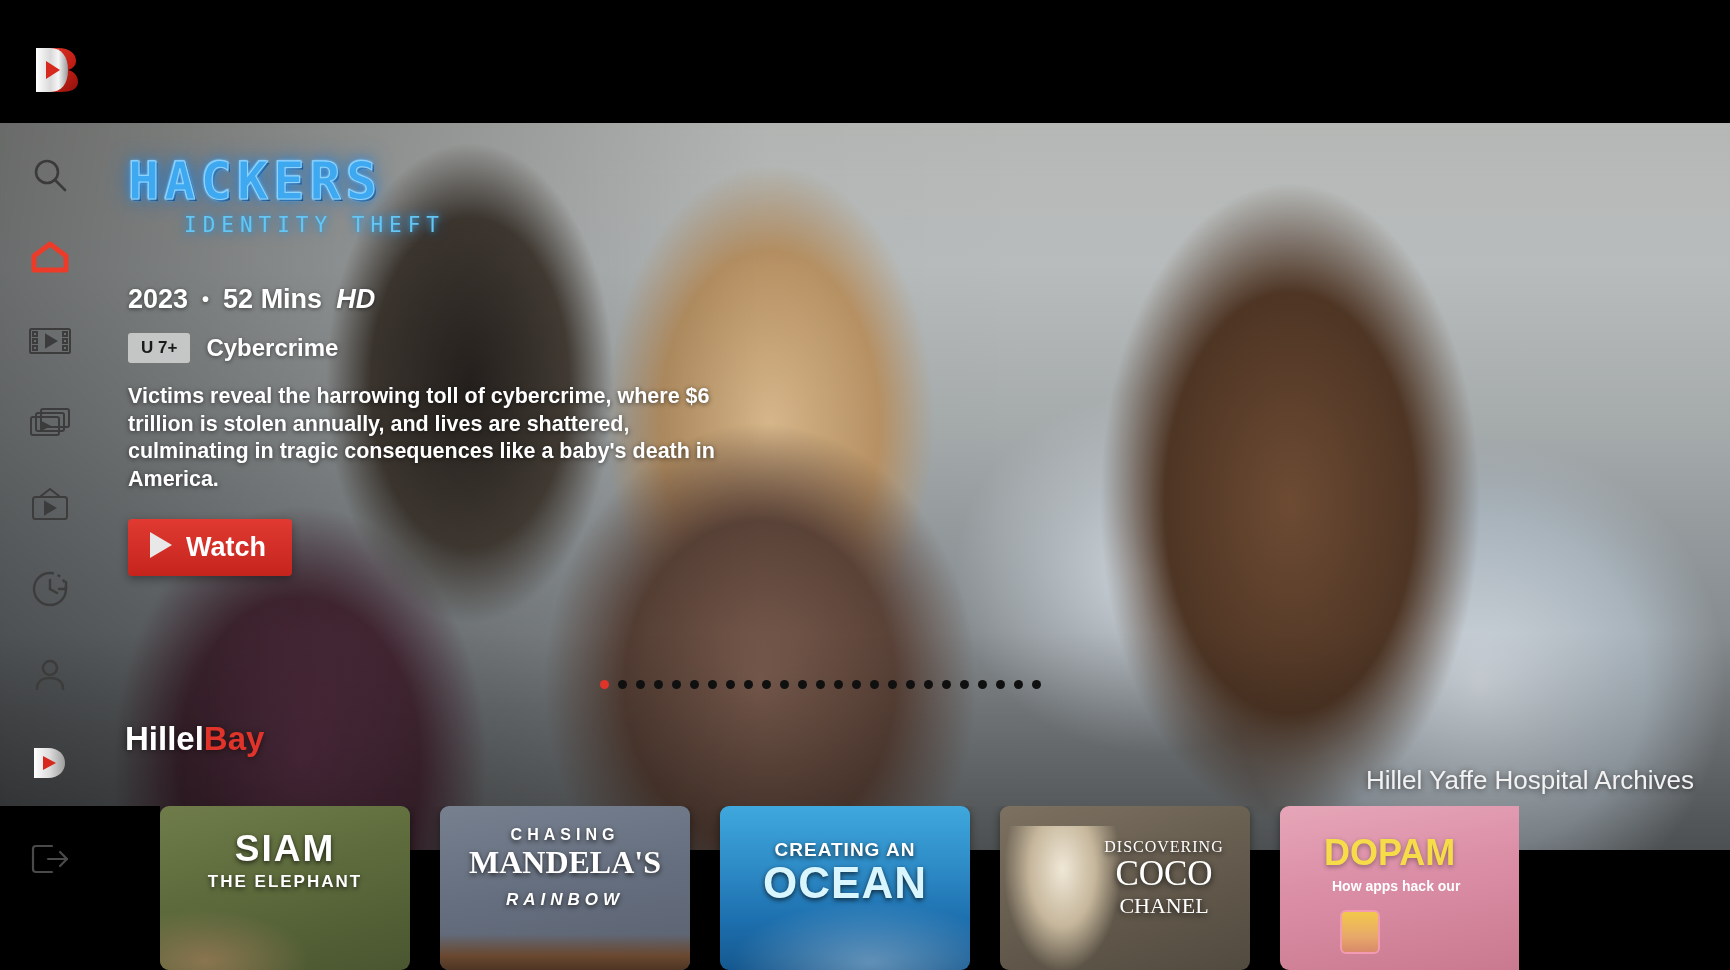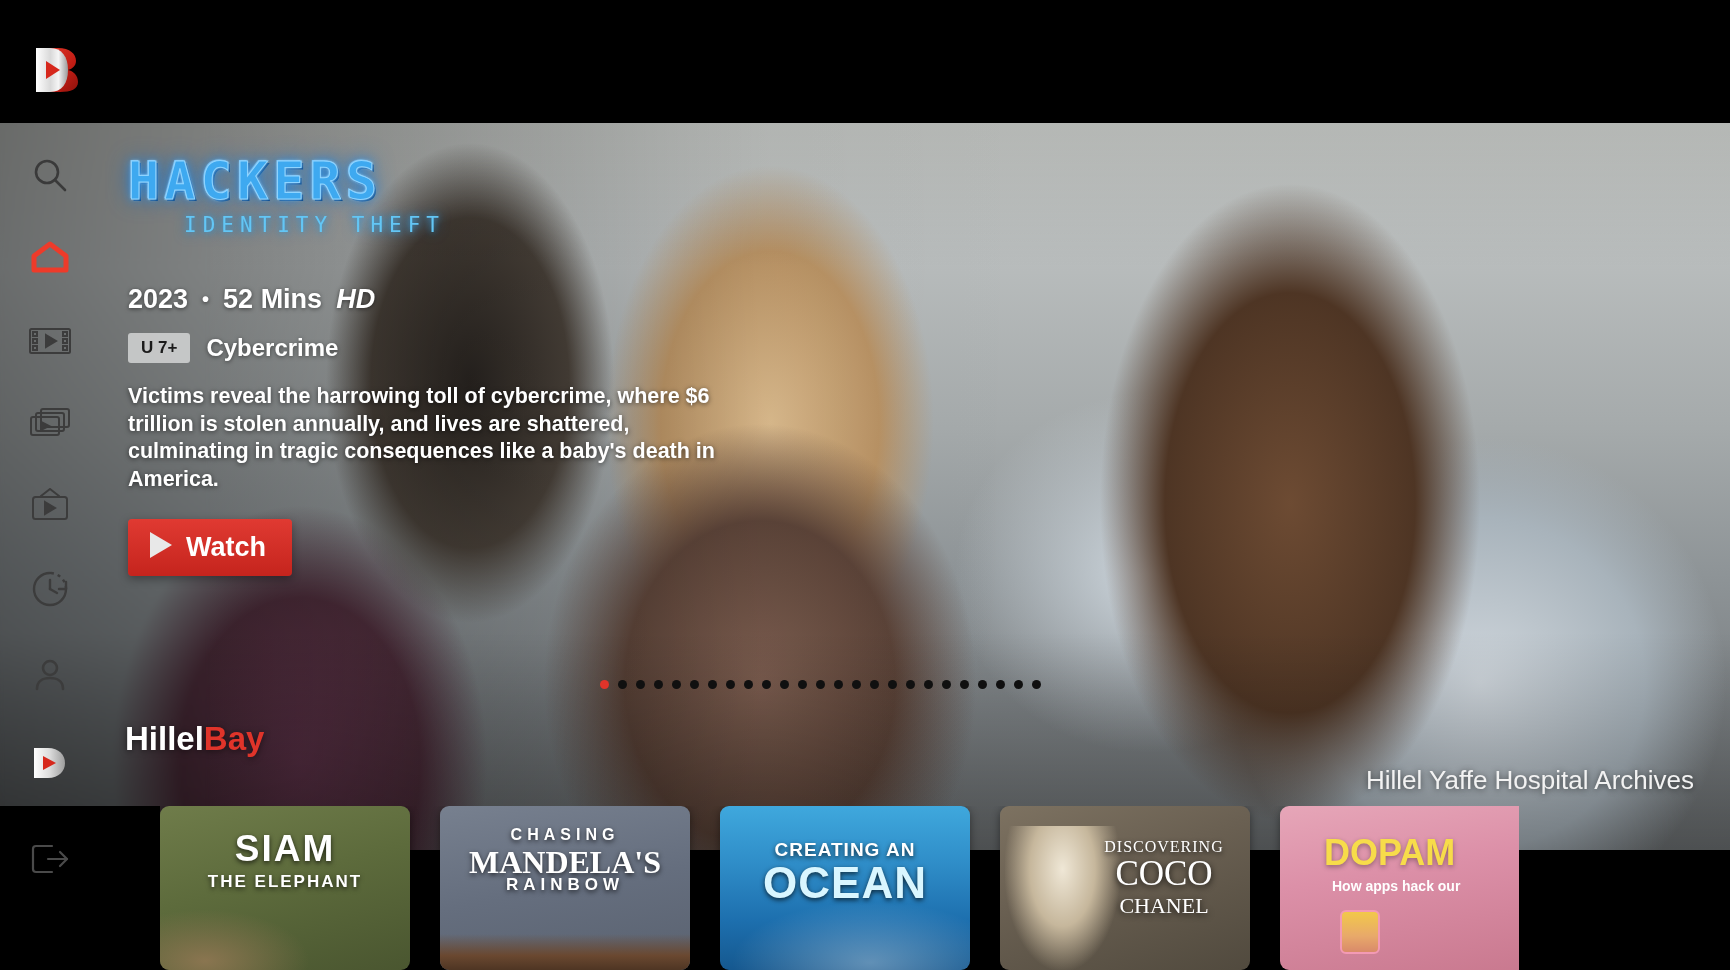--- a/index.html
+++ b/index.html
@@ -158,21 +158,21 @@
     background:radial-gradient(ellipse at 40% 70%, #8a7550 0%, rgba(90,76,50,0) 70%);}
   .siam-1 { top:22px; font-size:37px; font-weight:bold; letter-spacing:2px; }
   .siam-2 { top:66px; font-size:17px; font-weight:bold; letter-spacing:2px; }
 
   
   .art-mandela { background:linear-gradient(170deg,#77808f 0%, #656e7e 50%, #5a6270 100%); }
   .art-mandela::after{content:"";position:absolute;left:0;bottom:0;width:100%;height:22%;
     background:linear-gradient(180deg,rgba(90,60,40,0) 0%, #6a4830 60%, #4e3523 100%);}
   .man-1 { top:20px; font-size:16px; letter-spacing:5px; font-weight:600; }
   .man-2 { top:38px; font-size:32px; font-weight:bold; font-family:"Liberation Serif", serif; }
-  .man-3 { top:69px; font-size:17px; letter-spacing:5px; font-weight:600; }
+  .man-3 { top:84px; font-size:17px; letter-spacing:5px; font-weight:600;font-style:italic; }
 
   
   .art-coco { background:linear-gradient(160deg,#7d7261 0%, #6a6052 40%, #514a3e 100%); }
   .art-coco::after{content:"";position:absolute;left:2%;top:12%;width:46%;height:88%;
     background:radial-gradient(ellipse at 50% 30%, #efe7d6 0%, #c6b79c 40%, rgba(120,108,88,0) 72%);}
   .coco-wrap { position:absolute; right:10px; top:32px; width:152px; text-align:center; z-index:2; }
   .coco-1 { font-size:16px; letter-spacing:1px; font-family:"Liberation Serif", serif;
     color:#fff; text-shadow:0 2px 5px rgba(0,0,0,.8); }
   .coco-2 { font-size:35px; font-family:"Liberation Serif", serif; color:#fff;
     text-shadow:0 2px 6px rgba(0,0,0,.8); line-height:1.05; }

